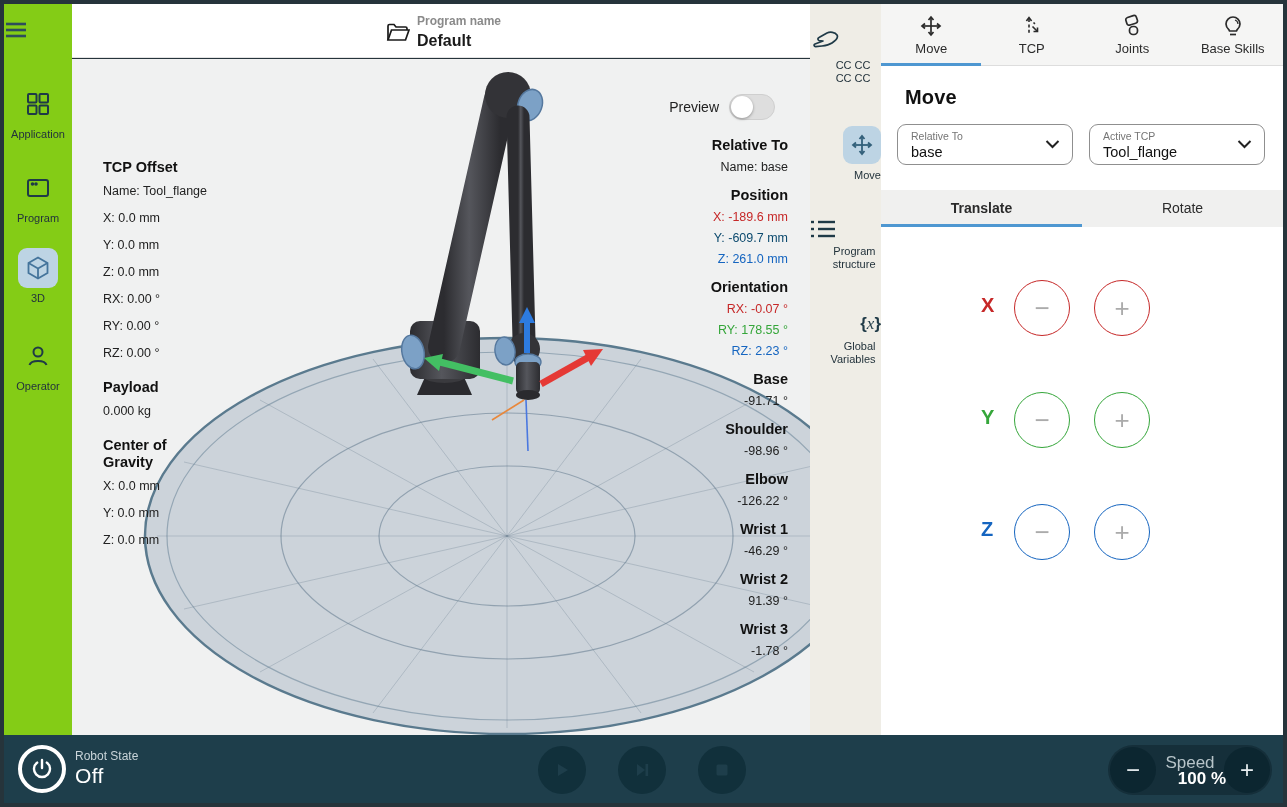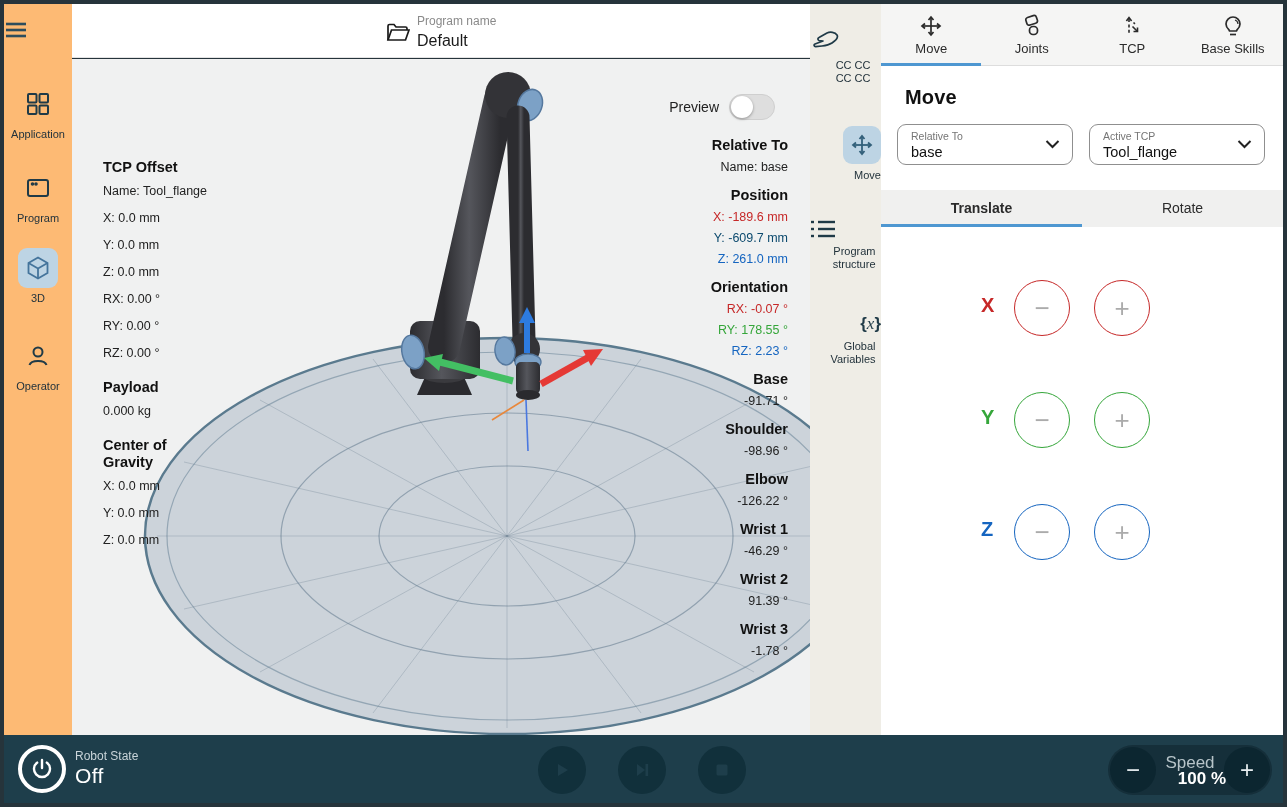--- a/index.html
+++ b/index.html
@@ -1,28 +1,28 @@
 <!DOCTYPE html>
 <html><head>
 <meta charset="utf-8">
 <style>
   * { box-sizing: border-box; margin: 0; padding: 0; }
   html,body { width:1287px; height:807px; font-family:"Liberation Sans", sans-serif; }
   .frame { position:relative; width:1287px; height:807px; background:#26343B; }
   .abs { position:absolute; }
 
   
-  .sidebar { left:4px; top:4px; width:68px; height:731px; background:#fdba74; }
+  .sidebar { left:4px; top:4px; width:68px; height:731px; background:#84cc16; }
   .side-item { position:absolute; left:0; width:68px; text-align:center; cursor:pointer; }
   .side-label { font-size:11px; color:#23333C; margin-top:4px; }
   .icon-box { display:inline-flex; align-items:center; justify-content:center; width:40px; height:40px; border-radius:9px; }
   .icon-box.selected { background:#BDD4E4; }
 
   
-  .topbar { left:72px; top:4px; width:738px; height:54px; background:#FFFFFF; border-bottom:1px solid #E3E3E3; }
+  .topbar { left:72px; top:4px; width:738px; height:54px; background:#FFFFFF; border-bottom:1px solid #E3E3E3;font-weight:bold; }
   .prog-label { position:absolute; left:345px; top:10px; font-size:12px; color:#8A8A8A; }
   .prog-name  { position:absolute; left:345px; top:28px; font-size:16px; color:#1A1A1A; }
 
   
   .viewport { left:72px; top:59px; width:738px; height:676px; background:#F0F1F1; overflow:hidden; }
   .ov { position:absolute; font-size:12.5px; color:#222; }
   .ov-title { font-weight:bold; font-size:14.5px; color:#111; }
   .ov-left { left:31px; top:100px; width:110px; }
   .ov-left > div { margin-bottom:12px; line-height:15px; }
   .ov-left .ov-title { margin-bottom:8px; line-height:17px; }
@@ -310,38 +310,38 @@
               <polyline points="9.5,6 12,3 14.5,6"></polyline>
               <polyline points="9.5,18 12,21 14.5,18"></polyline>
               <polyline points="6,9.5 3,12 6,14.5"></polyline>
               <polyline points="18,9.5 21,12 18,14.5"></polyline>
             </svg>
         </span>
         <div class="tab-label">Move</div>
       </div>
       <div class="tab">
         <span>
-          <svg width="24" height="24" viewBox="0 0 24 24" fill="none" stroke="#2B2B2B" stroke-width="1.7" style="margin:0 auto;">
-              <rect x="6" y="2.5" width="11" height="8" rx="2.5" transform="rotate(-18 11 6)"></rect>
-              <rect x="9.5" y="12.5" width="8" height="8" rx="3.5"></rect>
-            </svg>
-        </span>
-        <div class="tab-label">Joints</div>
-      </div>
-      <div class="tab">
-        <span>
           <svg width="24" height="24" viewBox="0 0 24 24" fill="none" stroke="#2B2B2B" stroke-width="1.6" style="margin:0 auto;">
               <line x1="9" y1="5" x2="9" y2="19" stroke-dasharray="3 2.4"></line>
               <polyline points="6.4,7 9,3.5 11.6,7"></polyline>
               <line x1="12.5" y1="12.5" x2="17.5" y2="17.5"></line>
               <polyline points="17.5,13.5 17.5,17.5 13.5,17.5"></polyline>
               <line x1="13.5" y1="8.5" x2="15.5" y2="10.5" stroke-dasharray="2 1.8"></line>
             </svg>
         </span>
         <div class="tab-label">TCP</div>
+      </div>
+      <div class="tab">
+        <span>
+          <svg width="24" height="24" viewBox="0 0 24 24" fill="none" stroke="#2B2B2B" stroke-width="1.7" style="margin:0 auto;">
+              <rect x="6" y="2.5" width="11" height="8" rx="2.5" transform="rotate(-18 11 6)"></rect>
+              <rect x="9.5" y="12.5" width="8" height="8" rx="3.5"></rect>
+            </svg>
+        </span>
+        <div class="tab-label">Joints</div>
       </div>
       <div class="tab">
         <span>
           <svg width="24" height="24" viewBox="0 0 24 24" fill="none" stroke="#2B2B2B" stroke-width="1.7" style="margin:0 auto;">
               <path d="M12 3 a7 7 0 0 1 7 7 c0 2.6-1.4 4.3-2.8 5.6 L15.5 17 h-7 L7.8 15.6 C6.4 14.3 5 12.6 5 10 a7 7 0 0 1 7-7 Z"></path>
               <line x1="9" y1="20.5" x2="15" y2="20.5"></line>
               <path d="M14 6 a4.5 4.5 0 0 1 3 4" stroke-width="1.2"></path>
             </svg>
         </span>
         <div class="tab-label">Base Skills</div>

